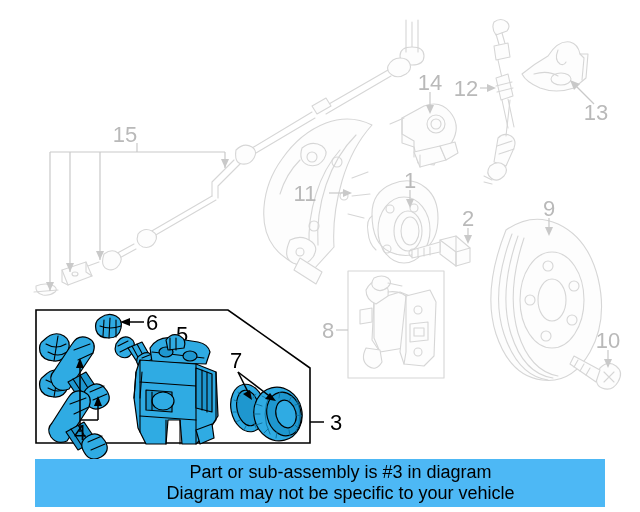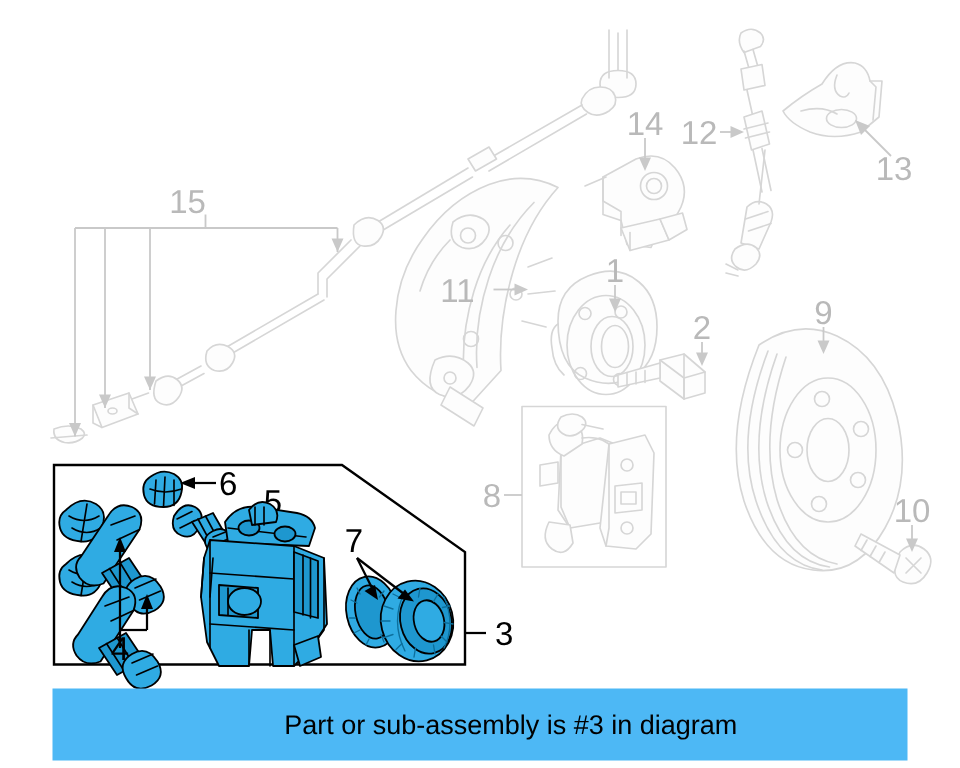--- a/index.html
+++ b/index.html
@@ -456,15 +456,16 @@
 
     <g>
       <path class="black-leader" d="M310 422 L324 422"></path>
     </g>
     <text class="callout-text highlight" x="330" y="430" text-anchor="start">3</text>
 
   </svg>
 
   <div id="banner">
     <div class="banner-line">Part or sub-assembly is #3 in diagram</div>
+    <div class="banner-line">Diagram may not be specific to your vehicle</div>
   </div>
 
 </div>
 
 </body></html>

